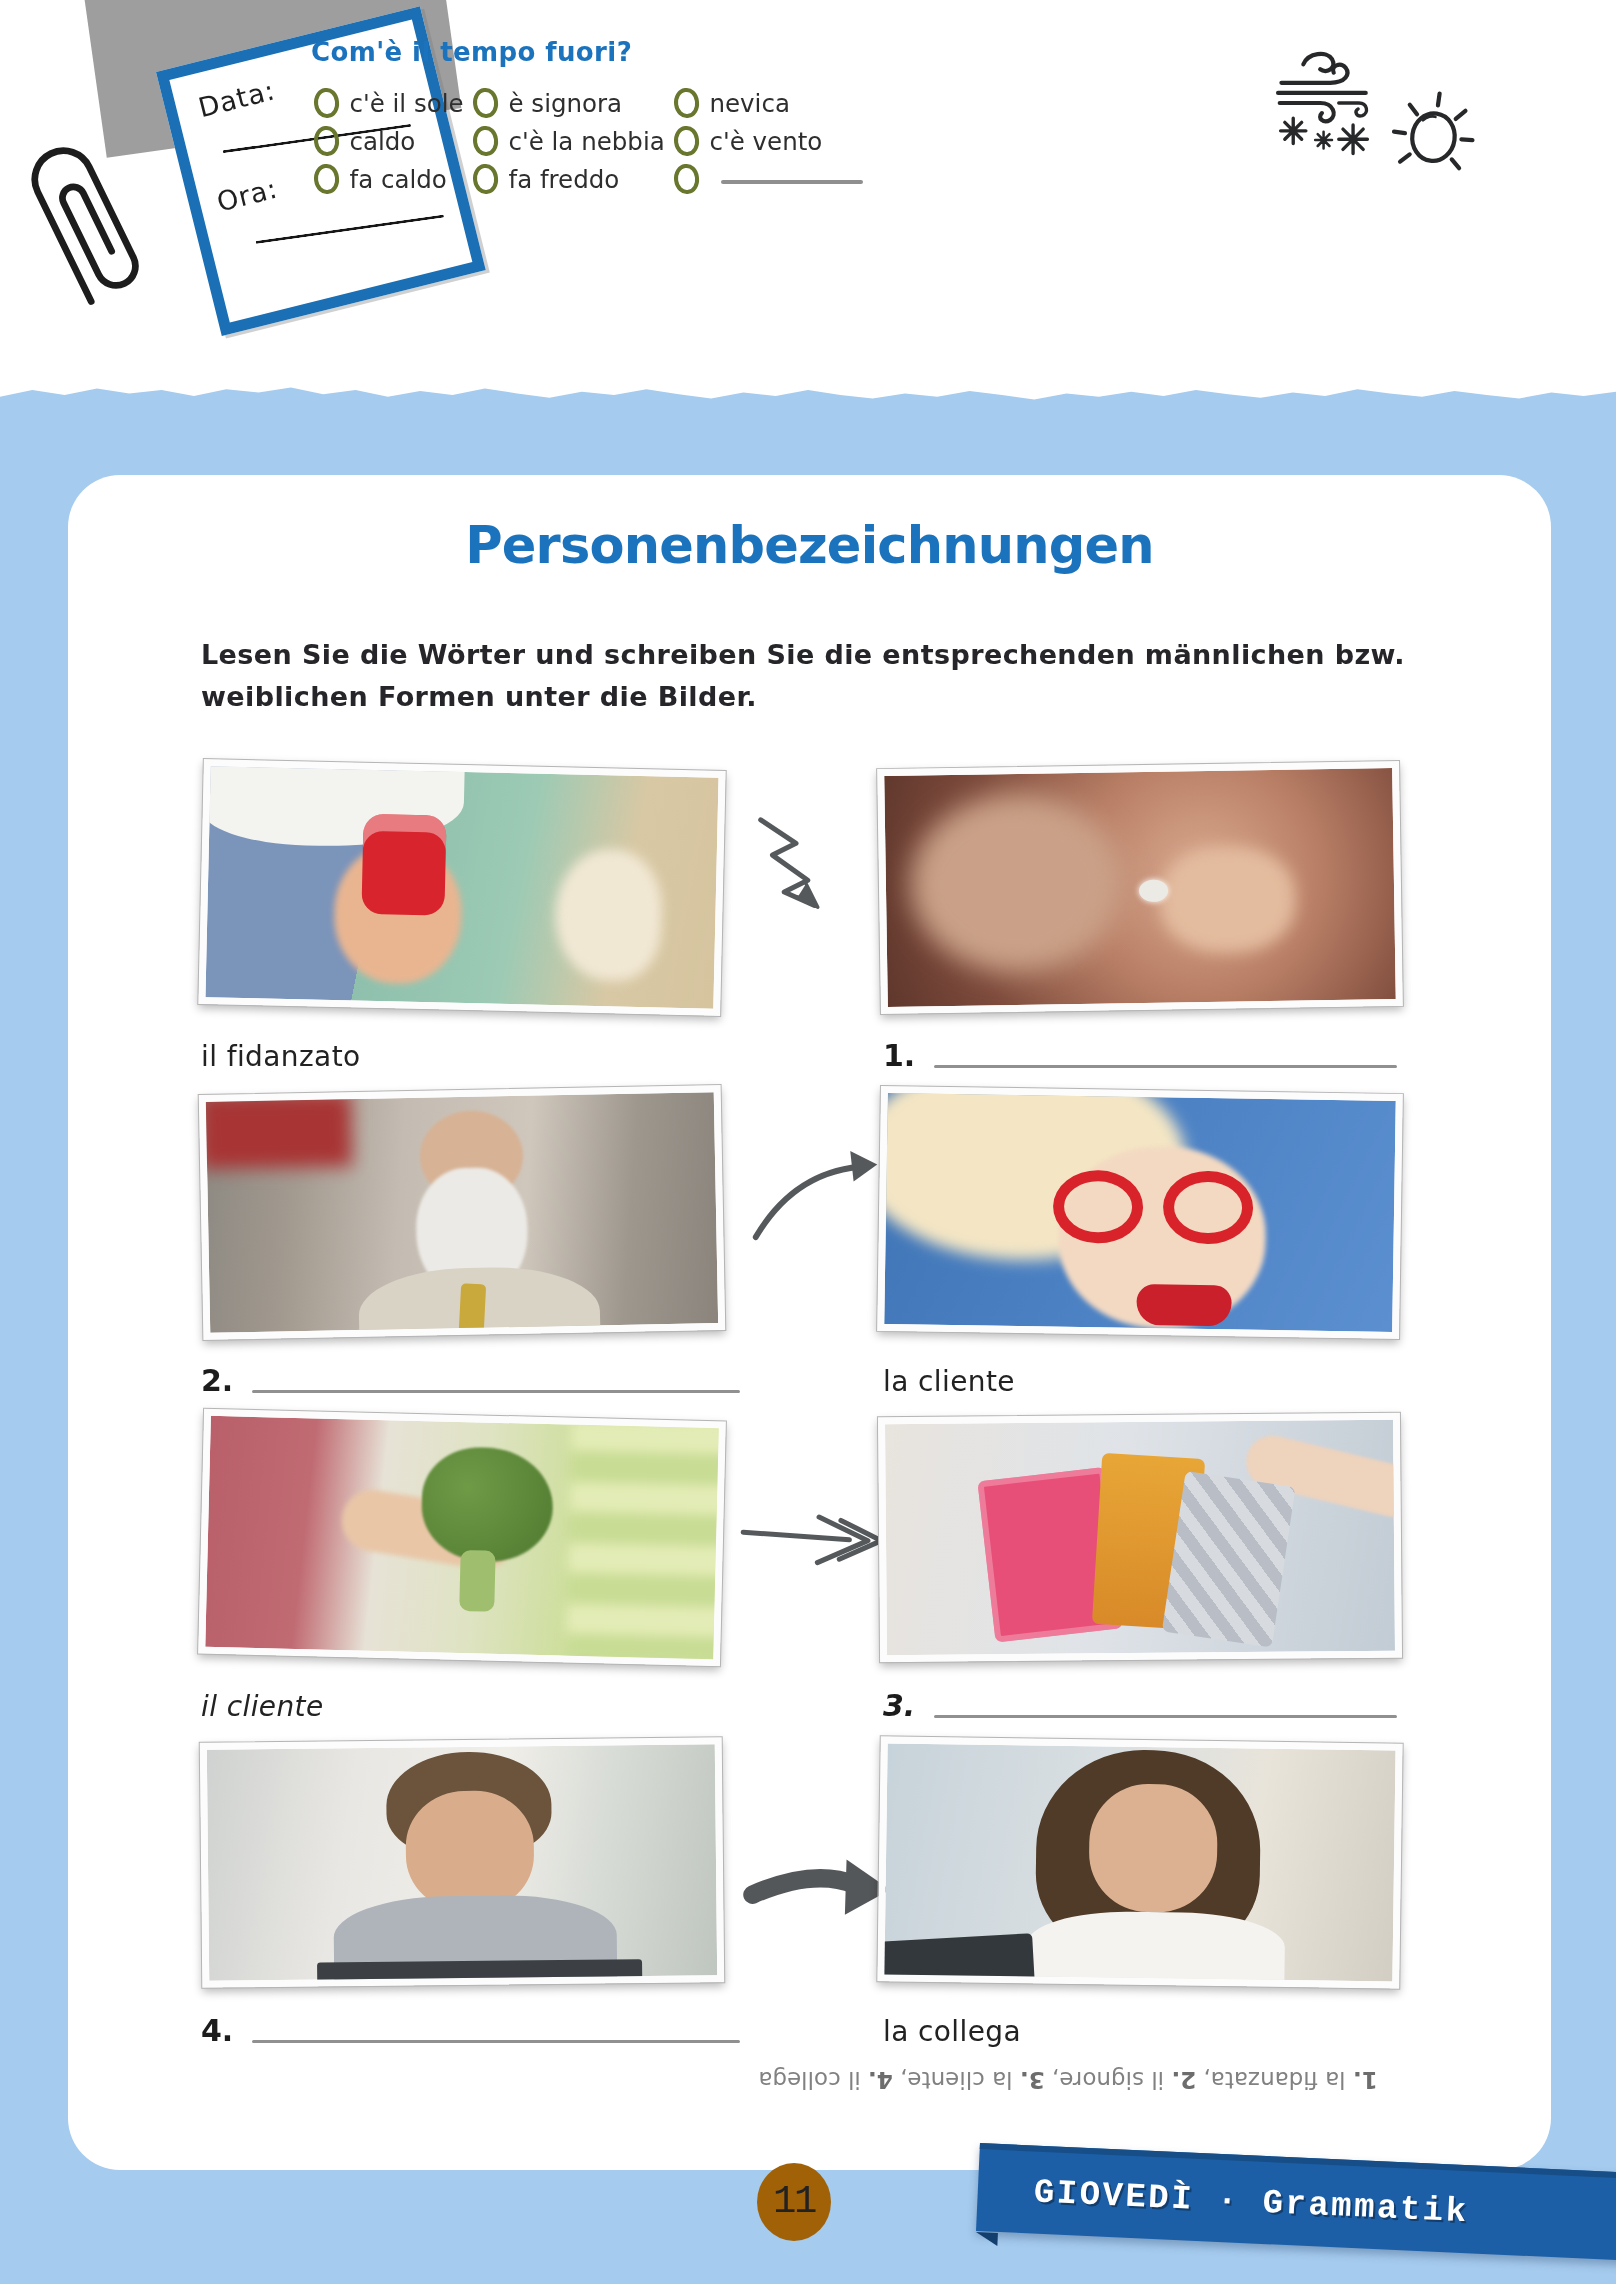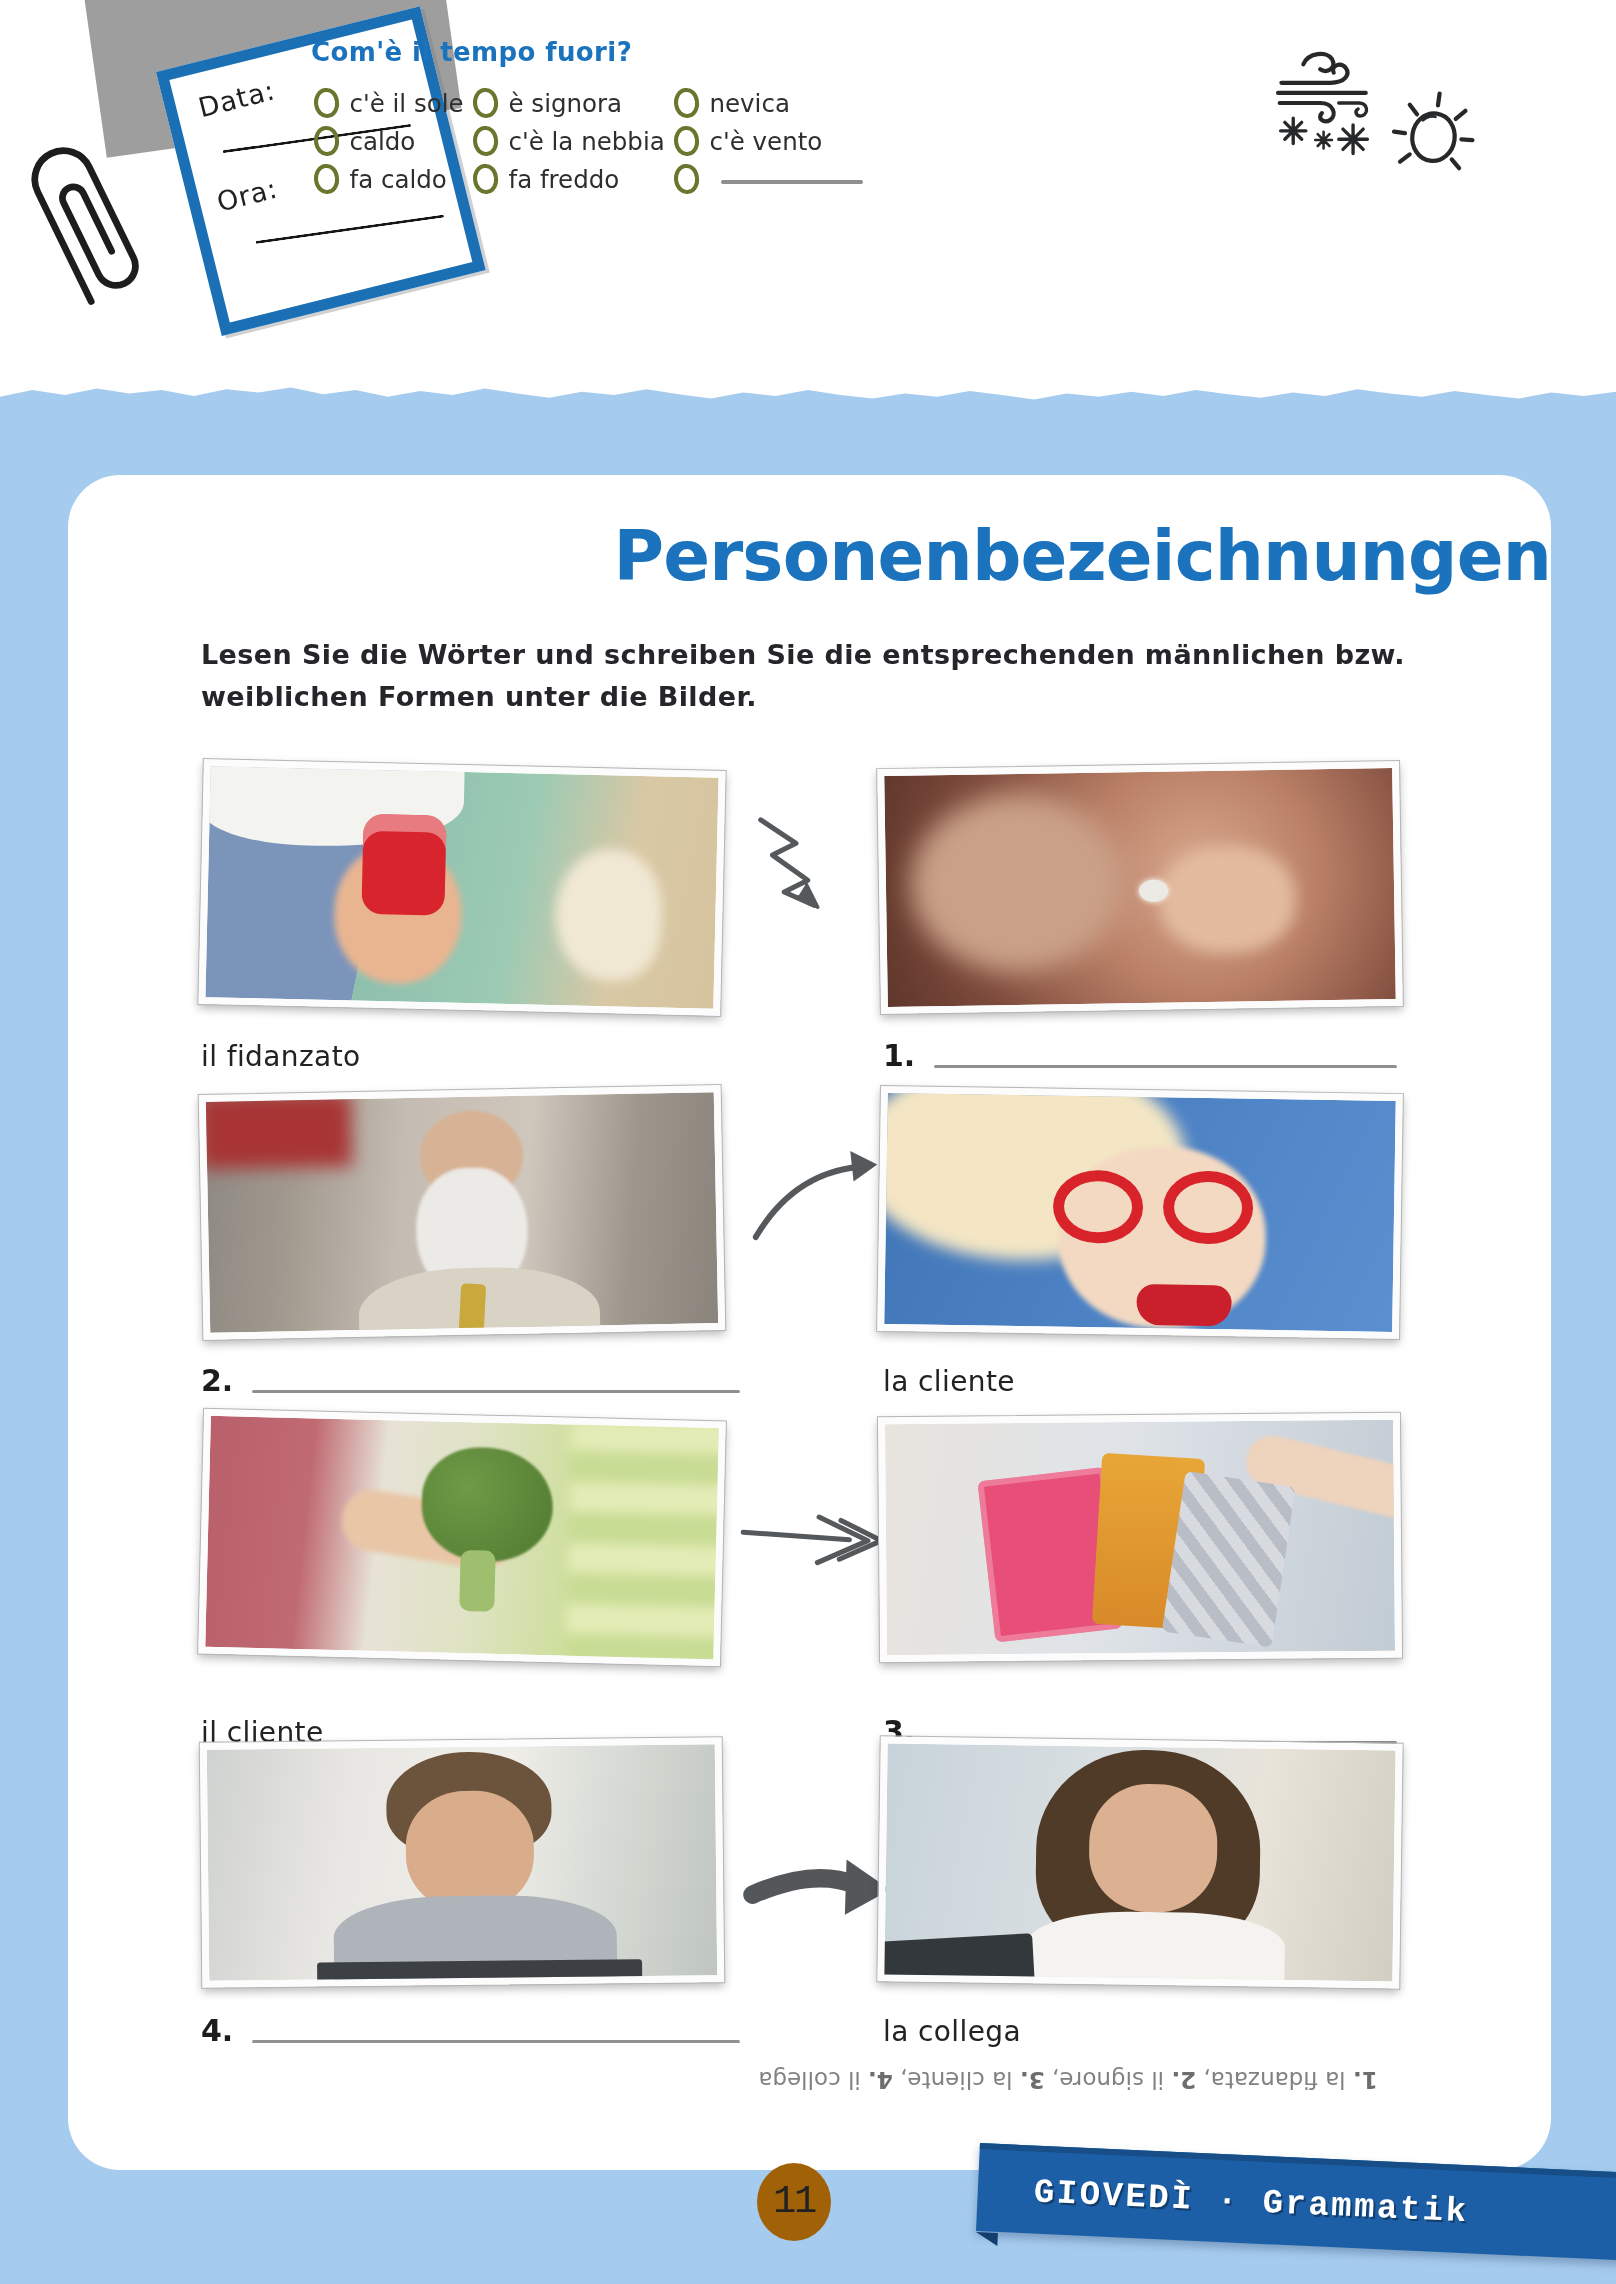--- a/index.html
+++ b/index.html
@@ -39,21 +39,21 @@
     clip-path:polygon(0 11.8px,2% 5px,4% 10px,6% 3.4px,8% 8.4px,10% 5px,12% 11px,14% 4.2px,16% 7.6px,
       18% 2.5px,20% 9.3px,22% 5px,24% 11.8px,26% 5.9px,28% 10px,30% 3.4px,32% 8.4px,34% 12.7px,36% 6.8px,
       38% 10px,40% 4.2px,42% 9.3px,44% 13.5px,46% 7.6px,48% 11px,50% 5px,52% 10px,54% 13.5px,56% 8.4px,
       58% 11.8px,60% 5.9px,62% 10px,64% 14.4px,66% 8.4px,68% 11.8px,70% 6.8px,72% 11px,74% 5px,76% 9.3px,
       78% 12.7px,80% 7.6px,82% 11px,84% 4.2px,86% 8.4px,88% 11.8px,90% 5.9px,92% 10px,94% 13.5px,96% 7.6px,
       98% 11px,100% 6.8px,100% 100%,0 100%);}
 
   
   .sheet{position:absolute;left:68px;top:475px;width:1483px;height:1695px;background:#ffffff;
          border-radius:52px;}
-  .sheet-title{position:absolute;left:0;top:41px;width:100%;text-align:right;font-size:69px;
+  .sheet-title{position:absolute;left:0;top:41px;width:100%;text-align:center;font-size:51px;
                font-weight:bold;color:#1a73bc;letter-spacing:-0.8px;}
   .instructions{position:absolute;left:133px;top:159px;width:1250px;font-size:27px;font-weight:bold;
                 color:#26262a;line-height:1.55;letter-spacing:0.4px;}
   .instructions span{display:block;}
 
   
   .photo{position:absolute;width:522px;height:245px;background:#ddd;border:7.6px solid #fcfcfc;
          outline:0.8px solid #b5b5b5;box-shadow:0 4.2px 10px rgba(0,0,0,.28);overflow:hidden;
          box-sizing:border-box;}
   .photo span{position:absolute;display:block;}
@@ -122,21 +122,21 @@
   .arrow{position:absolute;}
   .ar1{left:686px;top:338px;} .ar2{left:681px;top:671px;}
   .ar3{left:670px;top:1037px;} .ar4{left:674px;top:1376px;}
 
   
   .cap{position:absolute;height:42px;display:flex;align-items:flex-end;}
   .cap-word{font-size:28px;color:#222;letter-spacing:0.4px;}
   .cap-num{font-size:30px;font-weight:bold;color:#1c1c1c;margin-right:18.6px;}
   .cap-line{height:0;border-bottom:3.4px solid #909090;border-radius:1.7px;margin-bottom:5px;}
   .cl{left:133px;} .cr{left:815px;}
-  .c1{top:556px;} .c2{top:881px;} .c3{top:1232px;} .c4{top:1531px;}
+  .c1{top:556px;} .c2{top:881px;} .c3{top:1206px;font-style:italic;} .c4{top:1531px;}
   .line-r{width:463px;} .line-l{width:488px;}
 
   
   .answer-key{position:absolute;left:635px;top:1592px;width:730px;text-align:center;
               transform:rotate(180deg);font-size:23px;color:#818181;white-space:nowrap;}
   .answer-key b{font-weight:bold;color:#6d6d6d;}
 
   
   .page-badge{position:absolute;left:757px;top:2163px;width:74px;height:78px;background:#a16207;
               border-radius:50%;display:flex;align-items:center;justify-content:center;

